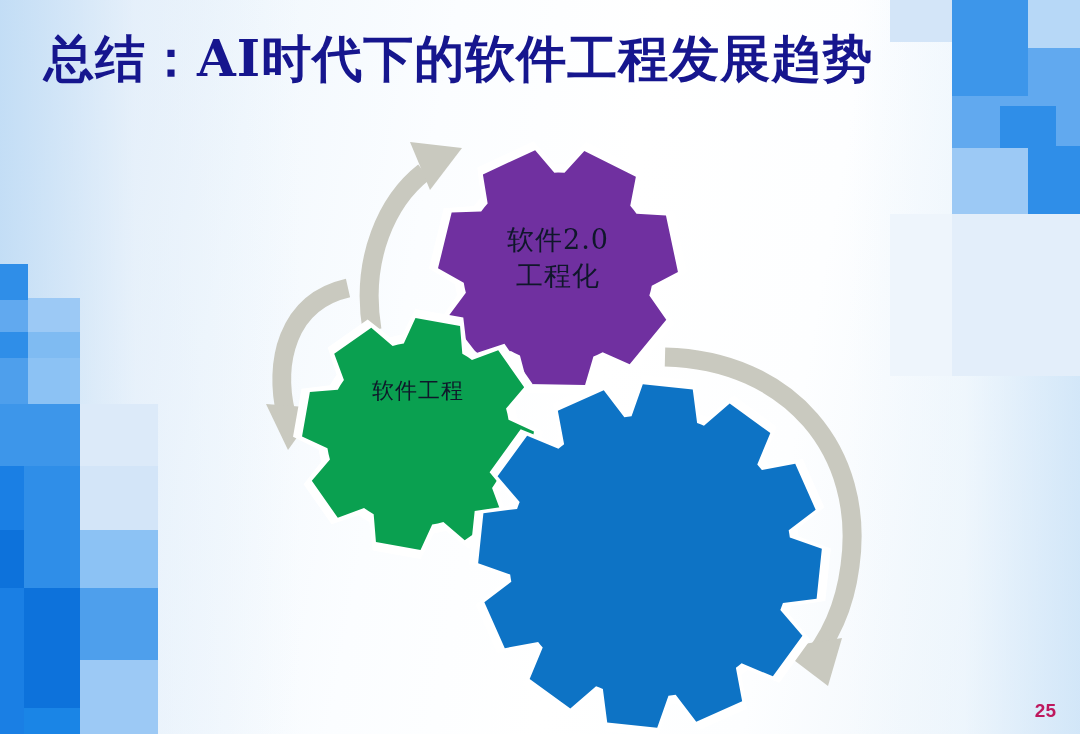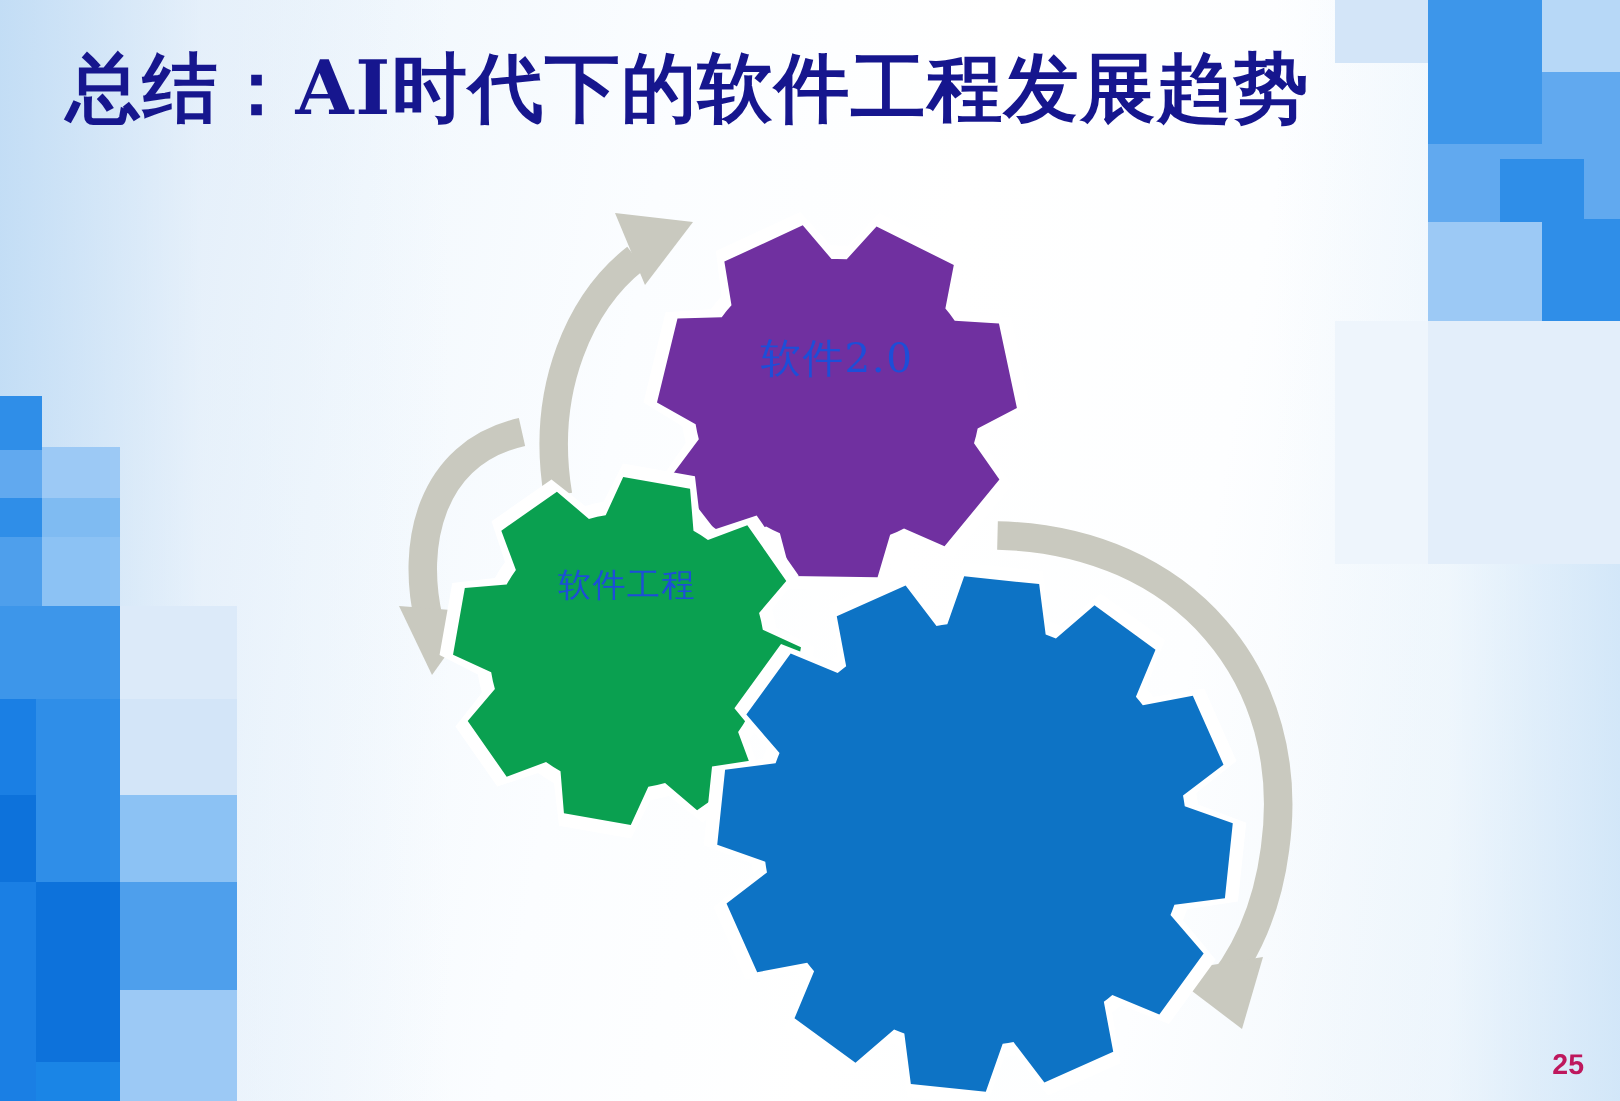--- a/index.html
+++ b/index.html
@@ -67,21 +67,21 @@
   
   #stage {
     position: absolute;
     left: 0; top: 0;
     width: 1080px; height: 734px;
   }
   #stage svg { display: block; }
 
   .gear-label {
     position: absolute;
-    color: #1d4ed8;
+    color: #0f172a;
     font-family: "DejaVu Serif", "Liberation Serif", serif;
     text-align: center;
     white-space: nowrap;
     line-height: 1.35;
     pointer-events: none;
   }
   #label-purple { font-size: 27px; letter-spacing: 1px; }
   #label-green  { font-size: 22px; letter-spacing: 1px; }
   #label-blue   { font-size: 42px; letter-spacing: 4px; }
 
@@ -162,20 +162,21 @@
           <path d="M636.48,213.75L665.96,215.61L677.94,271.95L651.76,285.64A95.4,95.4 0 0 1 649.34,295.53L649.34,295.53L666.27,319.74L629.69,364.23L602.67,352.30A95.4,95.4 0 0 1 593.42,356.58L593.42,356.58L585.05,384.91L527.46,384.05L519.94,355.48A95.4,95.4 0 0 1 510.83,350.92L510.83,350.92L483.46,362.04L448.23,316.48L465.88,292.79A95.4,95.4 0 0 1 463.76,282.83L463.76,282.83L438.00,268.36L451.66,212.40L481.18,211.43A95.4,95.4 0 0 1 487.65,203.56L487.65,203.56L482.90,174.40L535.16,150.19L554.33,172.67A95.4,95.4 0 0 1 564.52,172.82L564.52,172.82L584.35,150.93L635.87,176.69L630.25,205.70A95.4,95.4 0 0 1 636.48,213.75Z" fill="#7030a0"></path>
           <path d="M517.42,418.39L542.97,431.27L534.50,479.30L506.09,482.67A100.64,100.64 0 0 1 499.34,493.26L499.34,493.26L508.30,520.44L468.34,548.41L445.87,530.70A100.64,100.64 0 0 1 433.61,533.42L433.61,533.42L420.73,558.97L372.70,550.50L369.33,522.09A100.64,100.64 0 0 1 358.74,515.34L358.74,515.34L331.56,524.30L303.59,484.34L321.30,461.87A100.64,100.64 0 0 1 318.58,449.61L318.58,449.61L293.03,436.73L301.50,388.70L329.91,385.33A100.64,100.64 0 0 1 336.66,374.74L336.66,374.74L327.70,347.56L367.66,319.59L390.13,337.30A100.64,100.64 0 0 1 402.39,334.58L402.39,334.58L415.27,309.03L463.30,317.50L466.67,345.91A100.64,100.64 0 0 1 477.26,352.66L477.26,352.66L504.44,343.70L532.41,383.66L514.70,406.13A100.64,100.64 0 0 1 517.42,418.39Z" fill="#ffffff"></path>
           <path d="M508.53,419.79L533.97,431.47L526.11,476.04L498.21,478.32A91.64,91.64 0 0 1 492.07,487.96L492.07,487.96L501.79,514.22L464.72,540.18L443.38,522.06A91.64,91.64 0 0 1 432.21,524.53L432.21,524.53L420.53,549.97L375.96,542.11L373.68,514.21A91.64,91.64 0 0 1 364.04,508.07L364.04,508.07L337.78,517.79L311.82,480.72L329.94,459.38A91.64,91.64 0 0 1 327.47,448.21L327.47,448.21L302.03,436.53L309.89,391.96L337.79,389.68A91.64,91.64 0 0 1 343.93,380.04L343.93,380.04L334.21,353.78L371.28,327.82L392.62,345.94A91.64,91.64 0 0 1 403.79,343.47L403.79,343.47L415.47,318.03L460.04,325.89L462.32,353.79A91.64,91.64 0 0 1 471.96,359.93L471.96,359.93L498.22,350.21L524.18,387.28L506.06,408.62A91.64,91.64 0 0 1 508.53,419.79Z" fill="#0aa050"></path>
           <path d="M798.75,536.38L830.84,548.42L825.31,601.01L791.42,606.12A150.04,150.04 0 0 1 788.63,613.38L788.63,613.38L810.40,639.86L779.32,682.64L747.41,670.12A150.04,150.04 0 0 1 741.37,675.01L741.37,675.01L746.98,708.82L698.67,730.33L677.30,703.53A150.04,150.04 0 0 1 669.62,704.75L669.62,704.75L657.58,736.84L604.99,731.31L599.88,697.42A150.04,150.04 0 0 1 592.62,694.63L592.62,694.63L566.14,716.40L523.36,685.32L535.88,653.41A150.04,150.04 0 0 1 530.99,647.37L530.99,647.37L497.18,652.98L475.67,604.67L502.47,583.30A150.04,150.04 0 0 1 501.25,575.62L501.25,575.62L469.16,563.58L474.69,510.99L508.58,505.88A150.04,150.04 0 0 1 511.37,498.62L511.37,498.62L489.60,472.14L520.68,429.36L552.59,441.88A150.04,150.04 0 0 1 558.63,436.99L558.63,436.99L553.02,403.18L601.33,381.67L622.70,408.47A150.04,150.04 0 0 1 630.38,407.25L630.38,407.25L642.42,375.16L695.01,380.69L700.12,414.58A150.04,150.04 0 0 1 707.38,417.37L707.38,417.37L733.86,395.60L776.64,426.68L764.12,458.59A150.04,150.04 0 0 1 769.01,464.63L769.01,464.63L802.82,459.02L824.33,507.33L797.53,528.70A150.04,150.04 0 0 1 798.75,536.38Z" fill="#ffffff"></path>
           <path d="M789.83,537.55L821.85,548.80L816.60,598.77L782.94,603.11A141.04,141.04 0 0 1 780.32,609.94L780.32,609.94L802.43,635.69L772.89,676.34L741.57,663.27A141.04,141.04 0 0 1 735.89,667.87L735.89,667.87L742.16,701.22L696.25,721.66L675.67,694.68A141.04,141.04 0 0 1 668.45,695.83L668.45,695.83L657.20,727.85L607.23,722.60L602.89,688.94A141.04,141.04 0 0 1 596.06,686.32L596.06,686.32L570.31,708.43L529.66,678.89L542.73,647.57A141.04,141.04 0 0 1 538.13,641.89L538.13,641.89L504.78,648.16L484.34,602.25L511.32,581.67A141.04,141.04 0 0 1 510.17,574.45L510.17,574.45L478.15,563.20L483.40,513.23L517.06,508.89A141.04,141.04 0 0 1 519.68,502.06L519.68,502.06L497.57,476.31L527.11,435.66L558.43,448.73A141.04,141.04 0 0 1 564.11,444.13L564.11,444.13L557.84,410.78L603.75,390.34L624.33,417.32A141.04,141.04 0 0 1 631.55,416.17L631.55,416.17L642.80,384.15L692.77,389.40L697.11,423.06A141.04,141.04 0 0 1 703.94,425.68L703.94,425.68L729.69,403.57L770.34,433.11L757.27,464.43A141.04,141.04 0 0 1 761.87,470.11L761.87,470.11L795.22,463.84L815.66,509.75L788.68,530.33A141.04,141.04 0 0 1 789.83,537.55Z" fill="#0d73c5"></path>
         </g>
     </svg>
 
     <div class="gear-label" id="label-purple" style="left: 408px; top: 222px; width: 300px;">
         <div>软件2.0</div>
+        <div>工程化</div>
       </div>
     <div class="gear-label" id="label-green" style="left: 268px; top: 376px; width: 300px; text-align: center;">
         <div>软件工程</div>
       </div>
   </div>
 
   <div id="pageno">25</div>
 
 </div>
 

